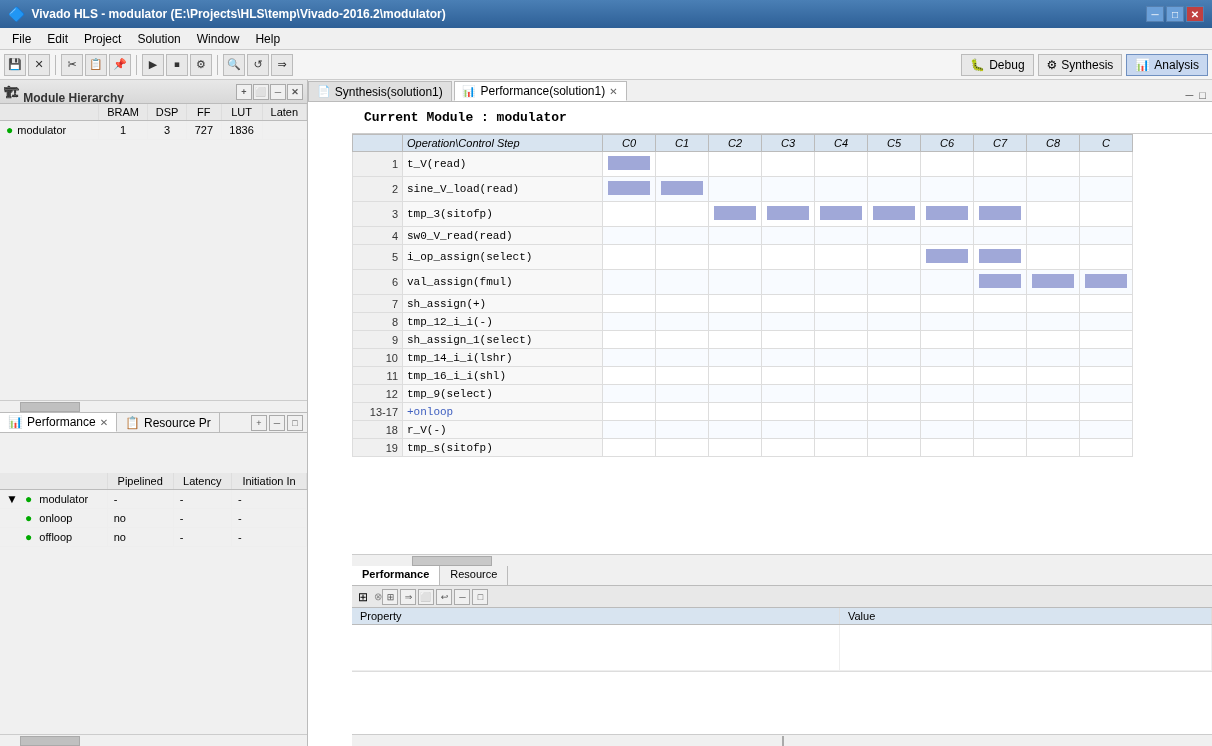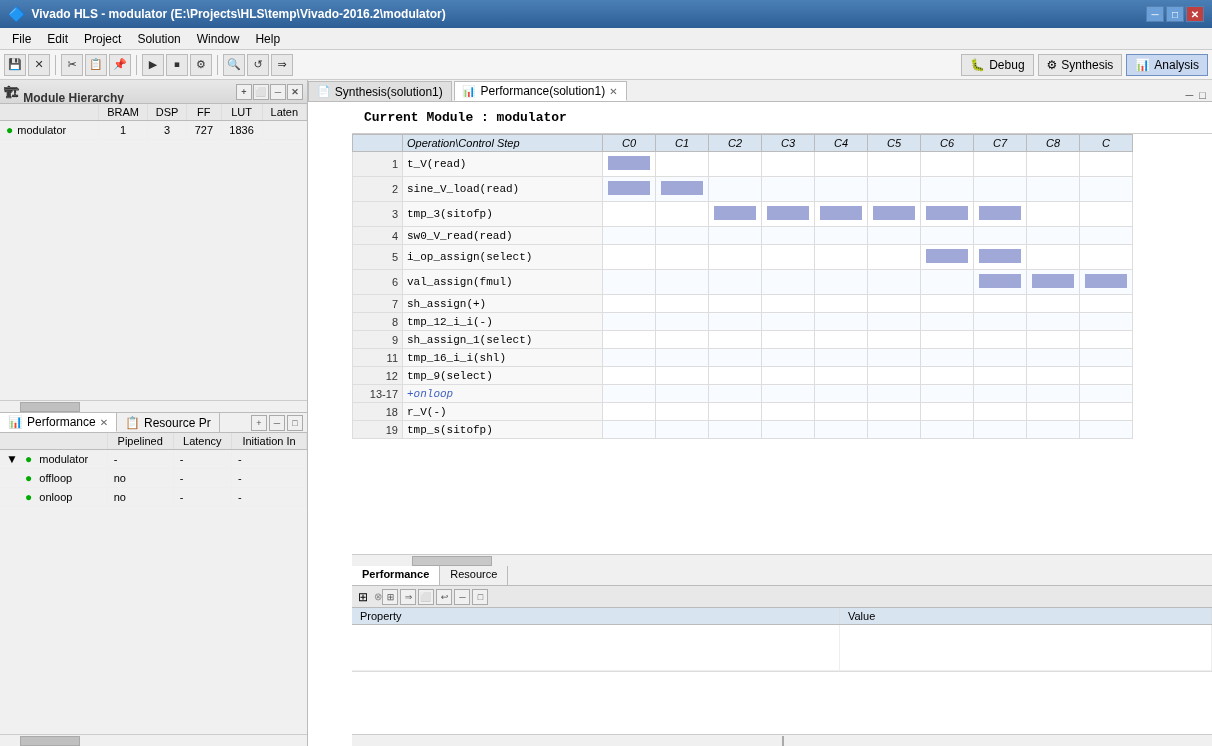--- a/index.html
+++ b/index.html
@@ -155,20 +155,21 @@
       font-size: 11px;
       border-right: 1px solid #bbb;
       cursor: pointer;
       display: flex; align-items: center; gap: 4px;
     }
     .perf-tab.active { background: white; border-bottom: 1px solid white; }
     .perf-table-container { flex: 1; overflow: auto; }
     .perf-table {
       width: 100%;
       border-collapse: collapse;
+      margin-top: 40px;
     }
     .perf-table th {
       background: #e8e8e8;
       border-bottom: 1px solid #bbb;
       border-right: 1px solid #ddd;
       padding: 2px 6px;
       text-align: center;
       font-weight: normal;
       font-size: 11px;
     }
@@ -476,30 +477,30 @@
                 <span style="margin-right:4px;">▼</span>
                 <span class="dot-green">●</span> modulator
               </td>
               <td>-</td>
               <td>-</td>
               <td>-</td>
             </tr>
             <tr>
               <td>
                 <span style="display:inline-block; width:16px;"></span>
-                <span class="dot-green">●</span> offloop
+                <span class="dot-green">●</span> onloop
               </td>
               <td>no</td>
               <td>-</td>
               <td>-</td>
             </tr>
             <tr>
               <td>
                 <span style="display:inline-block; width:16px;"></span>
-                <span class="dot-green">●</span> onloop
+                <span class="dot-green">●</span> offloop
               </td>
               <td>no</td>
               <td>-</td>
               <td>-</td>
             </tr>
           </tbody>
         </table>
       </div>
       <div class="scroll-bar-h">
         <div class="scroll-thumb"></div>
@@ -678,20 +679,34 @@
                 <td></td>
                 <td></td>
                 <td></td>
                 <td></td>
                 <td></td>
                 <td></td>
                 <td></td>
                 <td></td>
             </tr>
 
+            <tr>
+              <td class="row-num">10</td>
+              <td class="op-col">tmp_14_i_i(lshr)</td>
+              <td></td>
+                <td></td>
+                <td></td>
+                <td></td>
+                <td></td>
+                <td></td>
+                <td></td>
+                <td></td>
+                <td></td>
+                <td></td>
+            </tr>
 
             <tr>
               <td class="row-num">11</td>
               <td class="op-col">tmp_16_i_i(shl)</td>
               <td></td>
                 <td></td>
                 <td></td>
                 <td></td>
                 <td></td>
                 <td></td>
@@ -711,21 +726,21 @@
                 <td></td>
                 <td></td>
                 <td></td>
                 <td></td>
                 <td></td>
                 <td></td>
             </tr>
 
             <tr style="background: #f0f4ff;">
               <td class="row-num">13-17</td>
-              <td class="op-col" style="color:#4060c0;font-style:italic;">+onloop</td>
+              <td class="op-col" style="color:#4060c0;">+onloop</td>
               <td></td>
                 <td></td>
                 <td></td>
                 <td></td>
                 <td></td>
                 <td></td>
                 <td></td>
                 <td></td>
                 <td></td>
                 <td></td>

